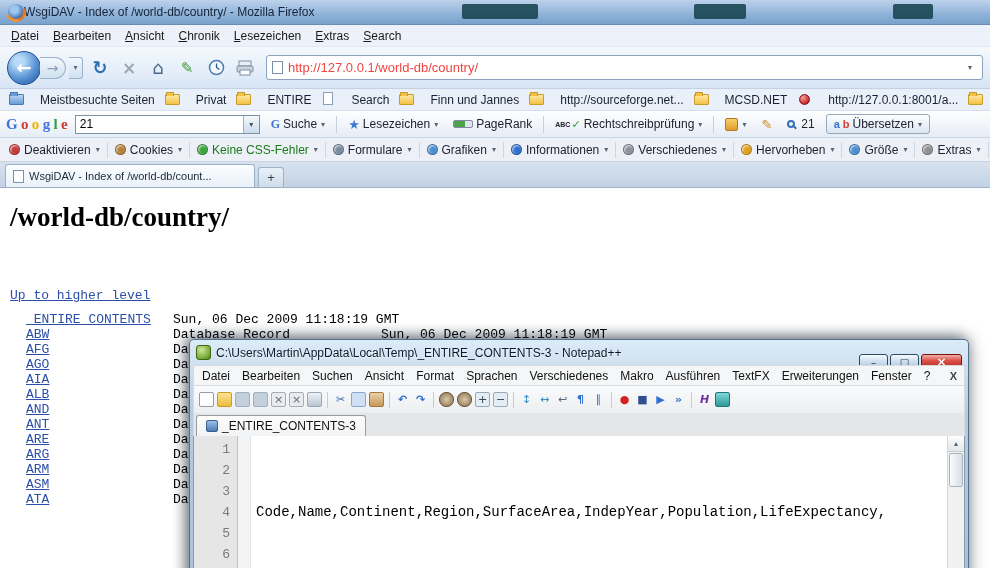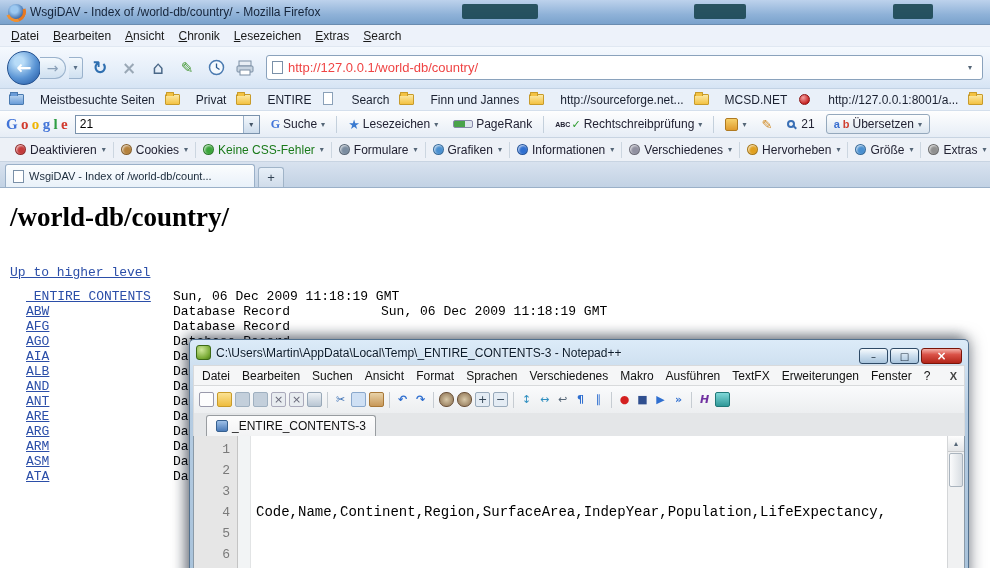--- a/index.html
+++ b/index.html
@@ -3,21 +3,21 @@
 <meta charset="utf-8">
 <style>
   * { box-sizing: border-box; margin: 0; padding: 0; }
   body { font-family: "Liberation Sans", sans-serif; background: #fff; }
   .screen { position: relative; width: 990px; height: 568px; overflow: hidden; background: #fff; }
 
   
   .ff { position: absolute; inset: 0; background: #eef3fa; }
   .ff-titlebar { height: 25px; background: linear-gradient(#bdd2ec, #8fb2d8 60%, #7aa2cc);
     border-bottom: 1px solid #6a8cb0; position: relative; display: flex; align-items: center;
-    gap: 6px; padding: 0 8px; font-size: 12px; color: #14243a; }
+    gap: 0; padding: 0 8px; font-size: 12px; color: #14243a; }
   .ff-logo { width: 16px; height: 16px; border-radius: 50%; position: relative; flex: none;
     background: radial-gradient(circle at 40% 35%, #9cc8f0 25%, #2c5a9c 75%); }
   .ff-logo::after { content: ""; position: absolute; inset: -2px; border-radius: 50%;
     border: 3px solid transparent; border-right-color: #e87820; border-bottom-color: #f09030;
     transform: rotate(25deg); }
   .ghost { position: absolute; top: 4px; height: 15px; background: #17434f; opacity: .88; border-radius: 2px; }
   .g1 { left: 462px; width: 76px; } .g2 { left: 694px; width: 52px; } .g3 { left: 893px; width: 40px; }
 
   .ff-menubar { height: 22px; background: #edf2fa; border-bottom: 1px solid #e0e8f2;
     display: flex; align-items: center; font-size: 12px; color: #1a1a1a; padding: 0 4px; }
@@ -83,53 +83,53 @@
     background: linear-gradient(#f6d06a, #e09b2d); }
   .hl-pen { color: #d08820; font-size: 13px; }
   .lens { width: 8px; height: 8px; border: 2px solid #3a6fb5; border-radius: 50%; position: relative; margin-right: 3px; }
   .lens::after { content: ""; position: absolute; width: 5px; height: 2px; background: #3a6fb5;
     right: -4px; bottom: -2px; transform: rotate(45deg); }
   .tbtn { display: flex; align-items: center; gap: 3px; border: 1px solid #94a8bc;
     background: linear-gradient(#fdfefe, #dce6f0); padding: 1px 7px; border-radius: 3px; height: 20px; white-space: nowrap; }
   .ta { color: #3a6fd0; font-weight: bold; font-size: 11px; } .tb { color: #d04030; font-weight: bold; font-size: 11px; }
 
   .ff-devbar { height: 24px; background: #edf1f7; border-bottom: 1px solid #c8d4e2;
-    display: flex; align-items: center; padding: 0 8px; overflow: hidden; }
+    display: flex; align-items: center; padding: 0 2px; overflow: hidden; }
   .dev-item { display: flex; align-items: center; gap: 4px; padding: 0 7px; height: 16px;
     border-right: 1px solid #ccd6e0; font-size: 12px; color: #223; white-space: nowrap; flex: none; }
   .dev-dot { width: 11px; height: 11px; border-radius: 50%; flex: none;
     border: 1px solid rgba(0,0,0,.25); box-shadow: inset 1px 1px 2px rgba(255,255,255,.7); }
 
   .ff-tabbar { height: 26px; background: linear-gradient(#d8e2ef, #c2d2e4); border-bottom: 1px solid #9ab0c8;
     display: flex; align-items: flex-end; padding: 3px 5px 0; }
   .tab { width: 250px; height: 23px; background: linear-gradient(#fbfdfe, #e9f1f9);
     border: 1px solid #9ab0c8; border-bottom: none; border-radius: 3px 3px 0 0;
     display: flex; align-items: center; gap: 5px; padding: 0 7px; }
   .tab-label { font-size: 11px; color: #1a2a3a; white-space: nowrap; overflow: hidden; }
   .newtab { width: 26px; height: 20px; margin-left: 3px; border: 1px solid #a0b4c8; border-bottom: none;
     border-radius: 3px 3px 0 0; background: linear-gradient(#e8f0f8, #d0dcea);
     display: flex; align-items: center; justify-content: center; font-size: 13px; color: #345; }
 
   .ff-content { position: absolute; top: 188px; left: 0; right: 0; bottom: 0; background: #fff;
     padding: 8px 0 0 10px; overflow: hidden; color: #000; }
   .ff-content a { color: #2b4ea8; text-decoration: underline; }
   .ff-content h1 { font: bold 27px "Liberation Serif", serif; color: #000; margin: 6px 0 0 0; }
-  .uplink { display: inline-block; margin-top: 32px; font: 13px "Liberation Mono", "DejaVu Sans Mono", monospace; }
+  .uplink { display: inline-block; margin-top: 55px; font: 13px "Liberation Mono", "DejaVu Sans Mono", monospace; }
   .listing { margin-top: 9px; }
   .lrow { display: flex; line-height: 22px; font: 13px "Liberation Mono", "DejaVu Sans Mono", monospace; margin-left: 16px; }
   .col-name { width: 147px; white-space: pre; flex: none; }
   .col-type { width: 208px; flex: none; color: #000; white-space: pre; }
   .col-date { color: #000; white-space: pre; }
 
   
   .npp { position: absolute; left: 189px; top: 339px; width: 780px; height: 245px; z-index: 10;
     background: linear-gradient(#dcebf8, #b5cce2 30%, #a8c2da);
     border: 1px solid #52708e; border-bottom: none; border-radius: 5px 5px 0 0;
     box-shadow: 0 0 16px rgba(15,25,40,.55), -5px -4px 12px rgba(15,25,40,.3); padding: 0 3px; }
-  .npp-titlebar { height: 25px; display: flex; align-items: center; gap: 5px; padding: 6px 3px;
+  .npp-titlebar { height: 25px; display: flex; align-items: center; gap: 5px; padding: 12px 3px;
     font-size: 12px; color: #0a1a2a; text-shadow: 0 1px 2px rgba(255,255,255,.8); white-space: nowrap; overflow: hidden; }
   .npp-logo { width: 15px; height: 15px; border-radius: 3px; flex: none;
     background: radial-gradient(circle at 35% 30%, #cfe89a, #76a832 70%, #4c7a1e); border: 1px solid #3c6a16; }
   .npp-title { overflow: hidden; text-overflow: ellipsis; flex: 1; }
   .wbtns { display: flex; gap: 2px; align-self: flex-start; margin-top: 2px; flex: none; }
   .wbtn { width: 29px; height: 16px; border: 1px solid #2e4a66; border-radius: 3px;
     background: linear-gradient(#f6fafd, #cfe0ef 45%, #a8c4dc);
     display: flex; align-items: center; justify-content: center; font-size: 10px; color: #1a2a3a;
     font-family: "DejaVu Sans", sans-serif; text-shadow: none; }
   .wbtn.close { width: 41px; background: linear-gradient(#f4b0a8, #da5248 40%, #b22418);
@@ -138,21 +138,21 @@
     display: flex; align-items: center; font-size: 12px; color: #111; padding: 0 2px; }
   .nmenu-item { padding: 0 6px; white-space: nowrap; }
   .nmenu-x { margin-left: auto; margin-right: 5px; color: #444; font-weight: bold; font-size: 11px; }
   .npp-toolbar { height: 27px; background: linear-gradient(#fafbfc, #eceef0);
     border-left: 1px solid #d8dadc; border-right: 1px solid #d8dadc;
     display: flex; align-items: center; gap: 3px; padding: 0 5px; overflow: hidden; }
   .chip { width: 15px; height: 15px; border: 1px solid transparent; border-radius: 2px; flex: none;
     display: flex; align-items: center; justify-content: center; font-size: 11px; line-height: 1;
     font-family: "DejaVu Sans", sans-serif; }
   .npp-tabbar { height: 23px; background: #e4e6e8; border-left: 1px solid #d8dadc; border-right: 1px solid #d8dadc;
-    display: flex; align-items: flex-end; padding: 2px 12px 0; }
+    display: flex; align-items: flex-end; padding: 2px 2px 0; }
   .ntab { background: linear-gradient(#fdfdfd, #f2f3f4); border: 1px solid #989ca0; border-bottom: none;
     border-radius: 3px 3px 0 0; height: 21px; display: flex; align-items: center; gap: 4px;
     padding: 0 9px; font-size: 12px; color: #111; }
   .ntab-ico { width: 12px; height: 12px; border-radius: 2px; flex: none;
     background: linear-gradient(#9ec0e8, #4a7ab8); border: 1px solid #36608f; }
   .npp-editor { display: flex; background: #fff; border-left: 1px solid #8a9aa8; border-right: 1px solid #8a9aa8;
     height: 152px; overflow: hidden; }
   .gutter { width: 44px; background: #e6e6e6; border-right: 1px solid #c4c4c4; color: #7a7a7a;
     font: 13px "Liberation Mono", "DejaVu Sans Mono", monospace; text-align: right;
     padding: 3px 7px 0 0; line-height: 21px; flex: none; }

